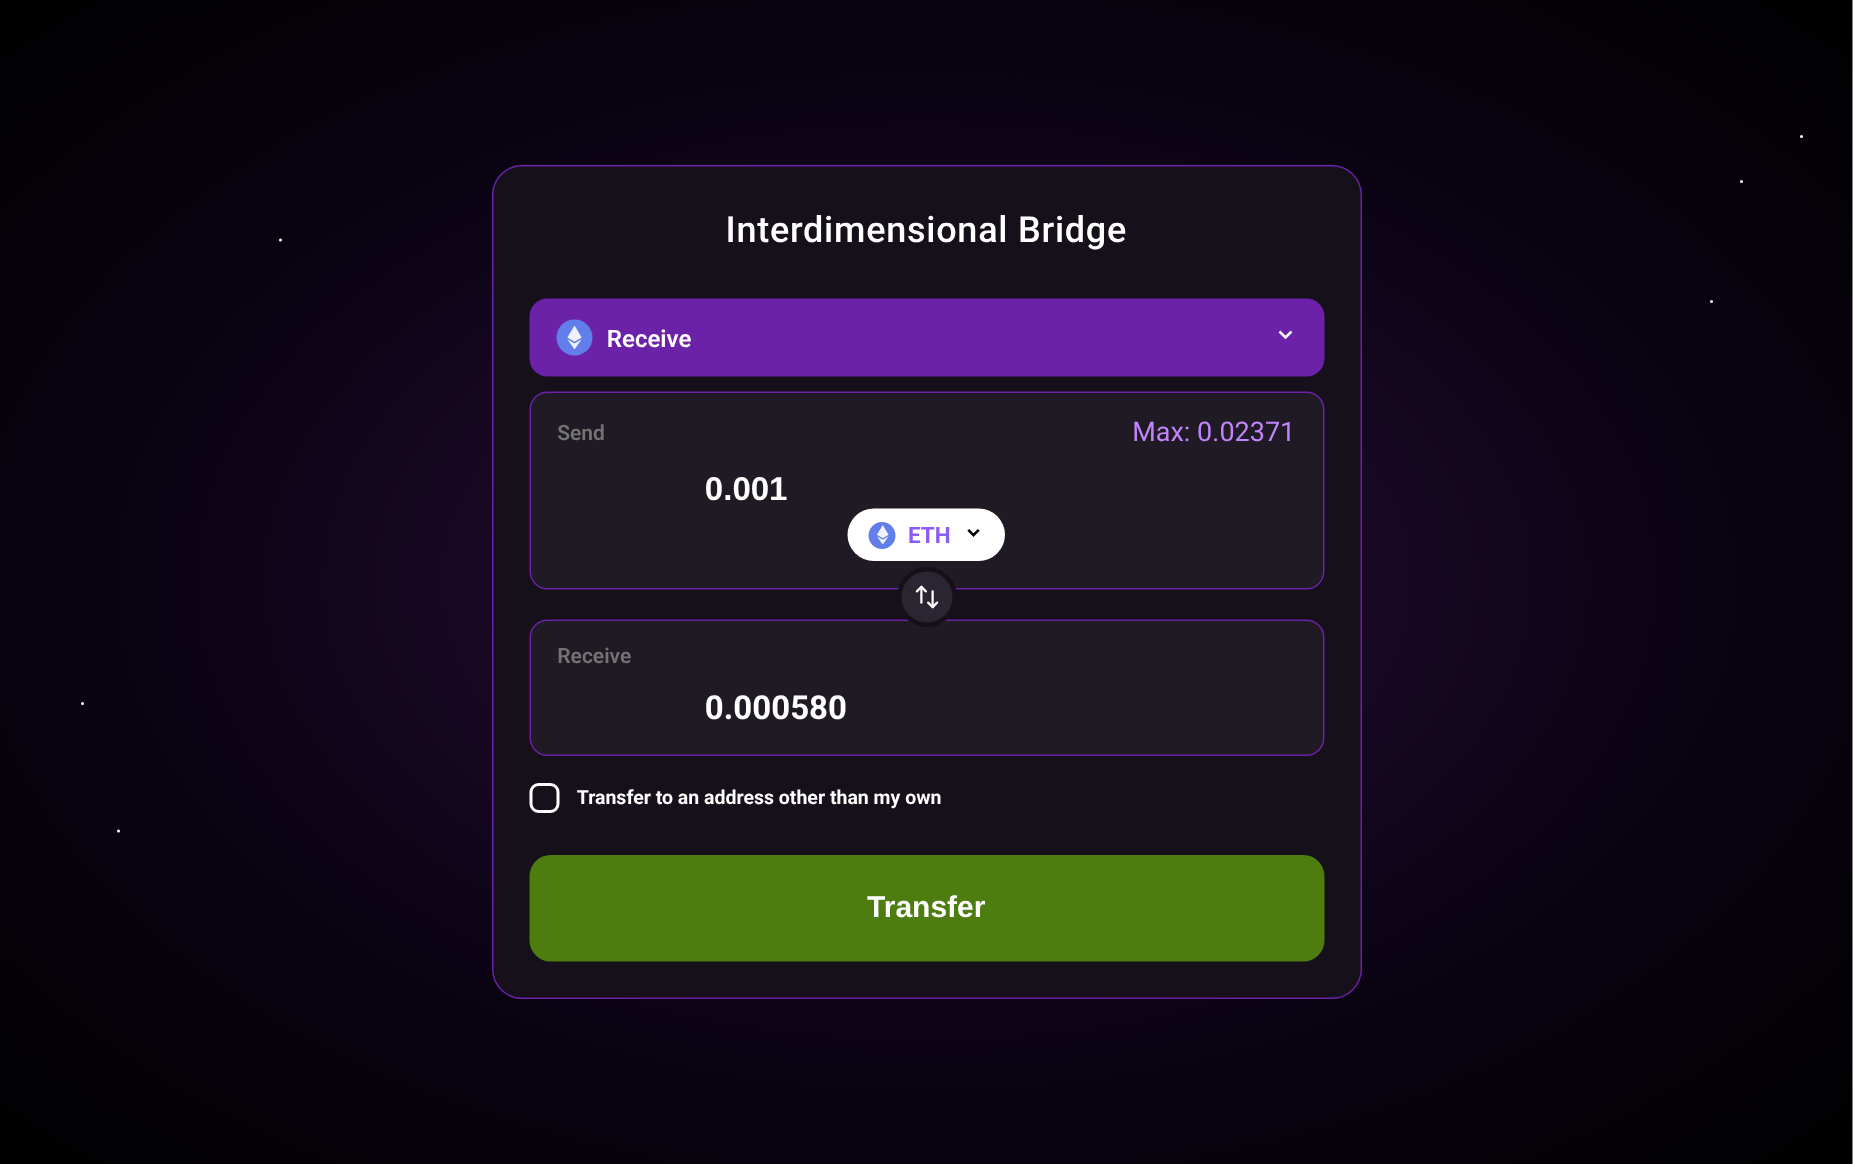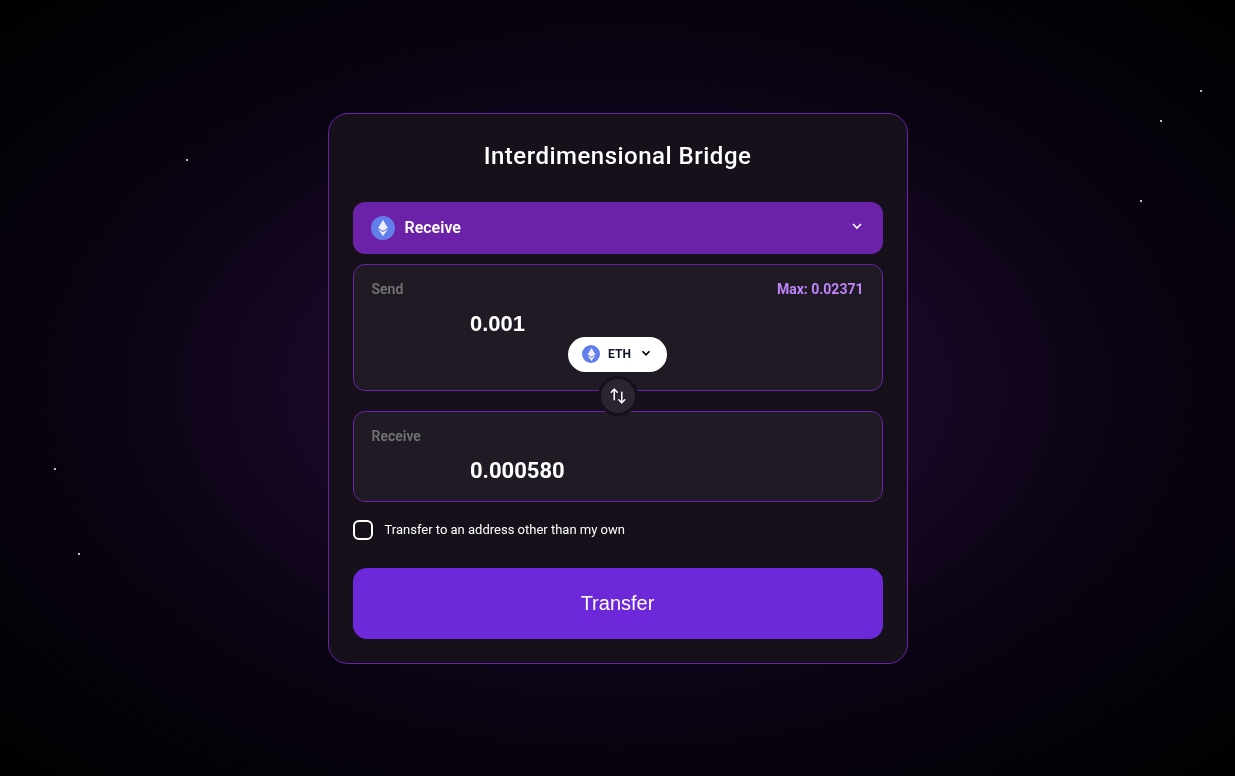--- a/index.html
+++ b/index.html
@@ -106,22 +106,22 @@
 }
 
 .panel-label {
   color: #737373;
   font-size: 14px;
   font-weight: 600;
 }
 
 .max-label {
   color: #c084fc;
-  font-size: 14px;
-  font-weight: 700;
+  font-size: 18px;
+  font-weight: 400;
 }
 
 .panel-body {
   display: flex;
   justify-content: space-between;
   align-items: center;
   flex-direction: column;
 }
 
 .amount-value {
@@ -148,22 +148,22 @@
   width: 18px;
   height: 18px;
   border-radius: 50%;
   background: #627eea;
   display: flex;
   align-items: center;
   justify-content: center;
 }
 
 .token-symbol {
-  color: #0f172a;
-  font-size: 12px;
+  color: #8b5cf6;
+  font-size: 15px;
   font-weight: 700;
 }
 
 .token-chevron {
   color: #000;
 }
 
 .swap-wrapper {
   position: relative;
   height: 10px;
@@ -201,29 +201,29 @@
   border: 2px solid #fff;
   border-radius: 6px;
   cursor: pointer;
   background: transparent;
   flex-shrink: 0;
 }
 
 .checkbox-label {
   color: #fff;
   font-size: 13px;
-  font-weight: 400;
+  font-weight: 700;
 }
 
 .transfer-button {
   width: 100%;
-  background: #6d28d9;
+  background: #4d7c0f;
   color: #fff;
   font-size: 20px;
-  font-weight: 400;
+  font-weight: 700;
   border: none;
   border-radius: 14px;
   padding: 24px;
   cursor: pointer;
 }
 </style>
 </head>
 <body>
 
 <div class="star" style="left:186px; top:159px;"></div>

